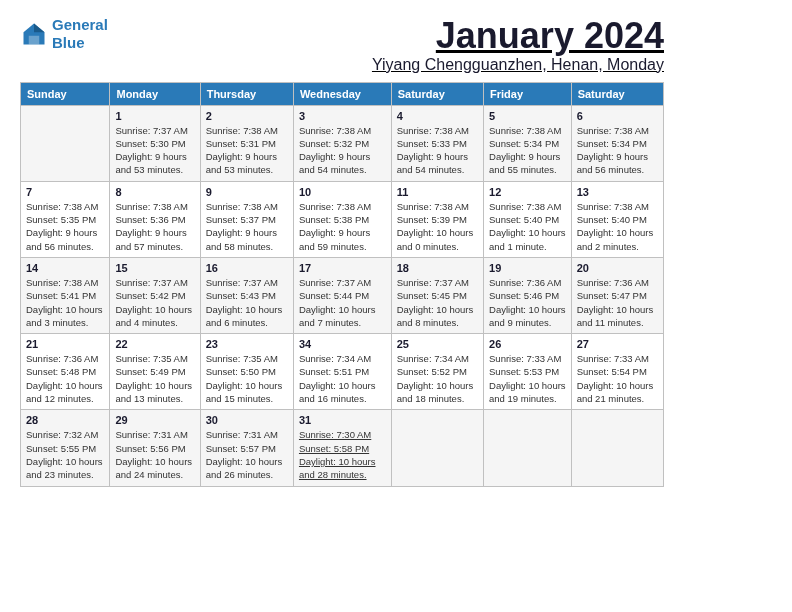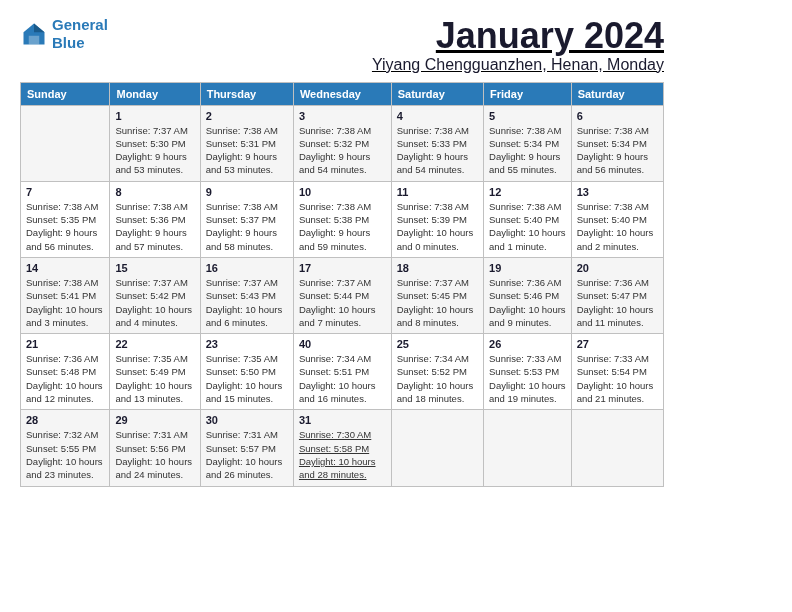--- a/index.html
+++ b/index.html
@@ -294,21 +294,21 @@
 and 13 minutes.</div>
           </td>
           <td>
             <span class="day-num">23</span>
             <div class="day-info" style="white-space: pre-line;">Sunrise: 7:35 AM
 Sunset: 5:50 PM
 Daylight: 10 hours
 and 15 minutes.</div>
           </td>
           <td>
-            <span class="day-num">40</span>
+            <span class="day-num">34</span>
             <div class="day-info" style="white-space: pre-line;">Sunrise: 7:34 AM
 Sunset: 5:51 PM
 Daylight: 10 hours
 and 16 minutes.</div>
           </td>
           <td>
             <span class="day-num">25</span>
             <div class="day-info" style="white-space: pre-line;">Sunrise: 7:34 AM
 Sunset: 5:52 PM
 Daylight: 10 hours

